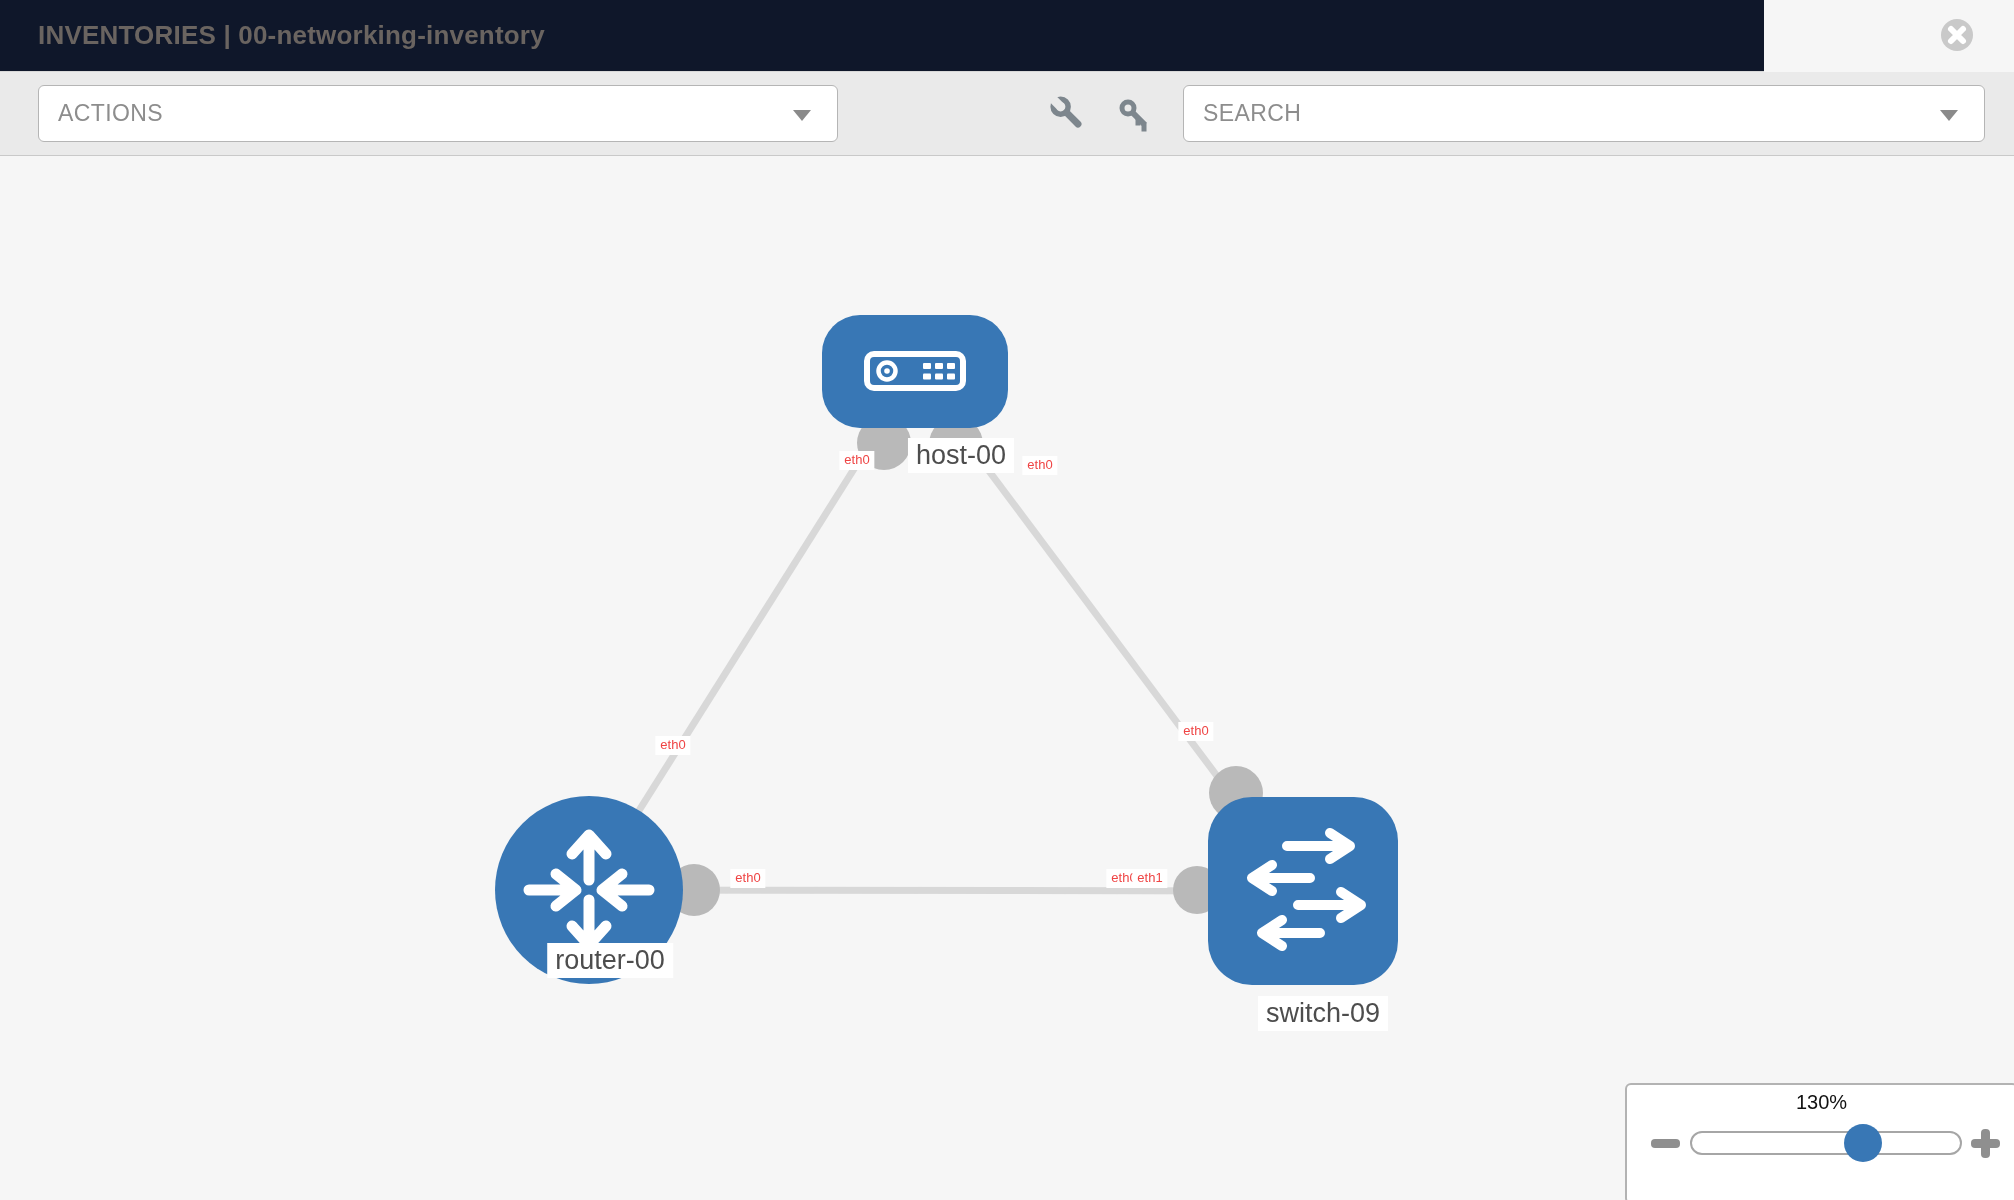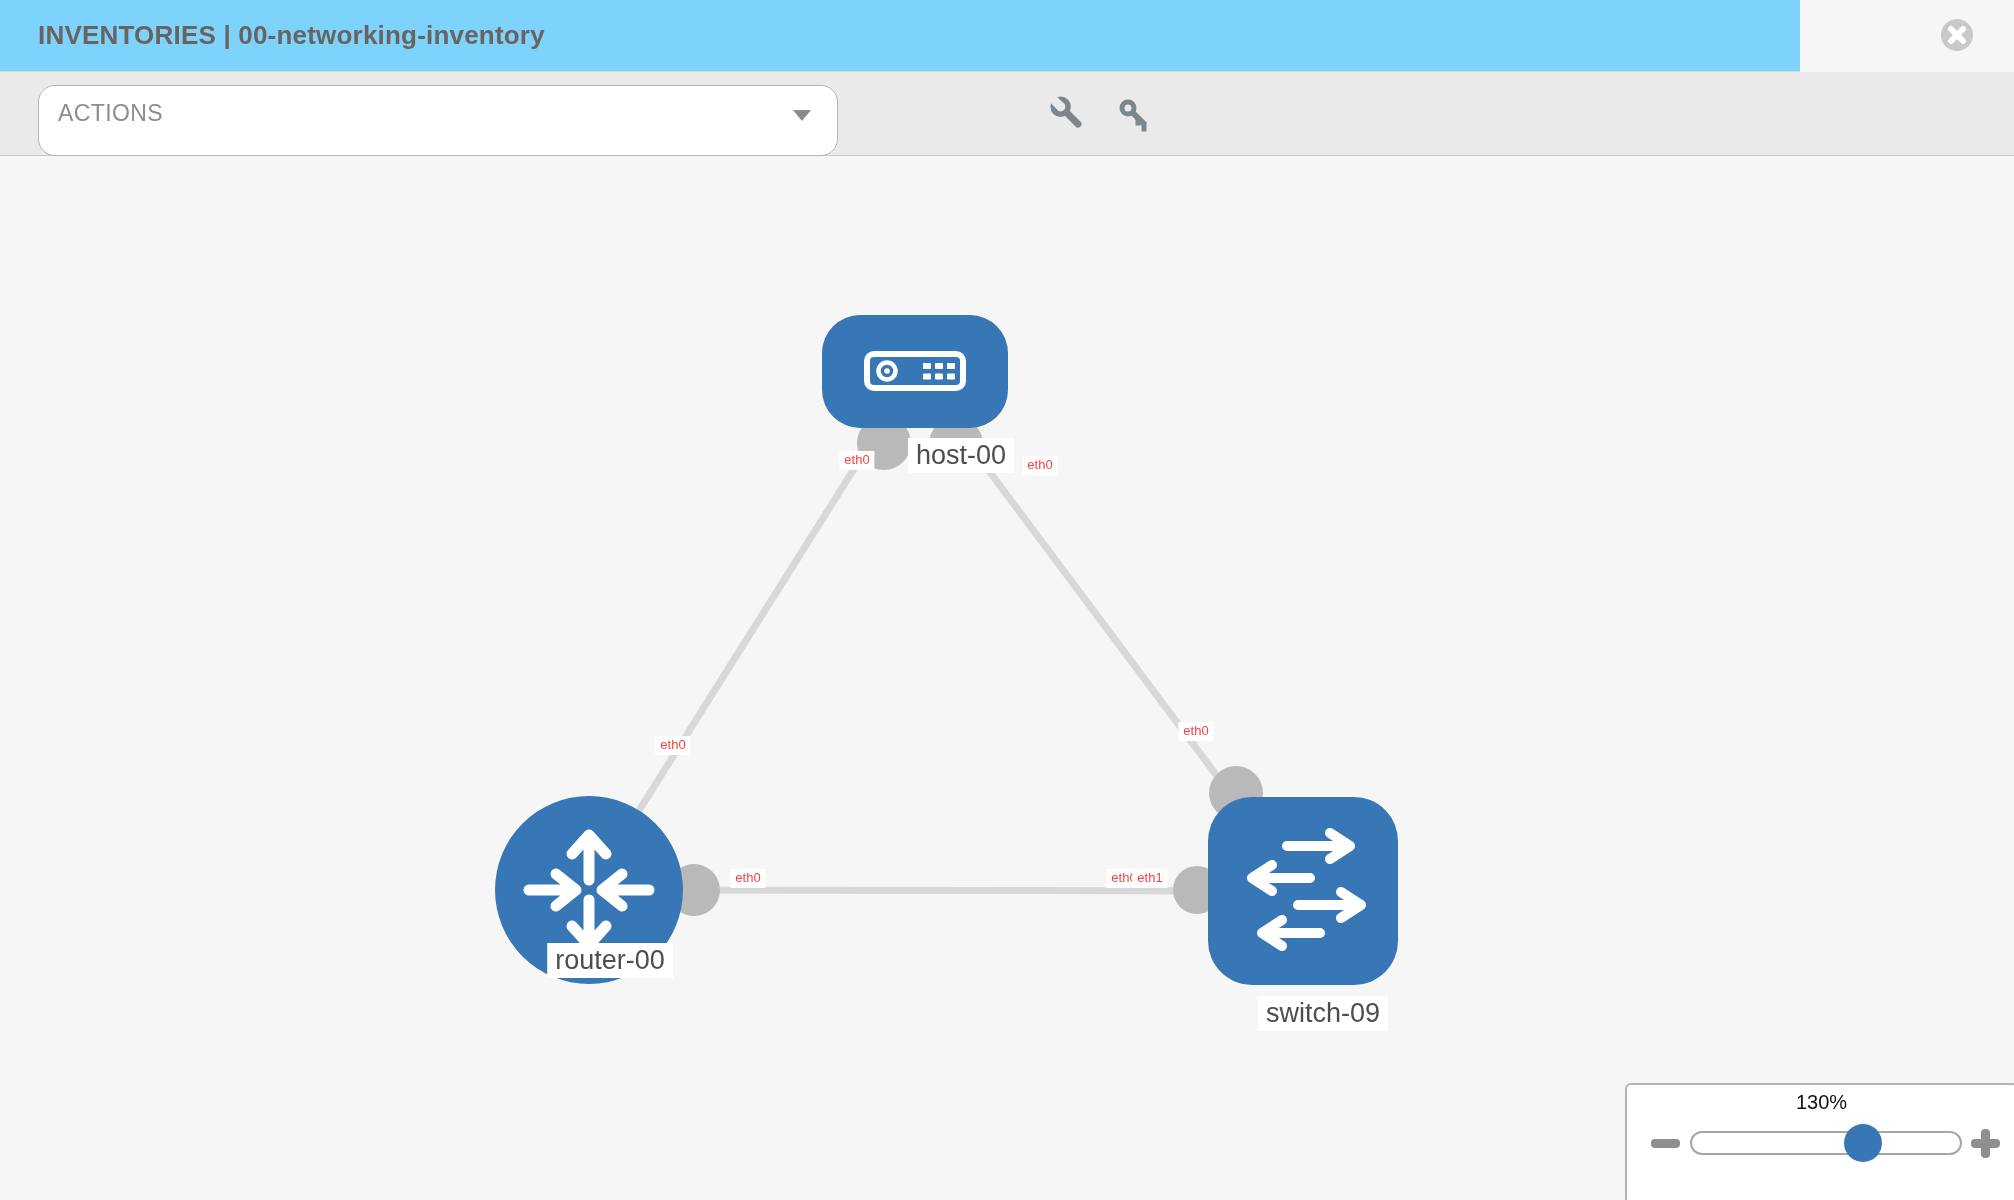--- a/index.html
+++ b/index.html
@@ -2,36 +2,36 @@
 <html><head>
 <meta charset="utf-8">
 <style>
   html,body{margin:0;padding:0;background:#ffffff;}
   .screen{
     position:relative;width:2014px;height:1200px;overflow:hidden;
     font-family:"Liberation Sans",sans-serif;background:#f6f6f6;
   }
   
   .header{
-    position:absolute;left:0;top:0;width:1764px;height:71px;background:#7dd3fc;
-    border-bottom:1px solid #d8d8d8;z-index:50;padding-left:36px;
+    position:absolute;left:0;top:0;width:1764px;height:71px;background:#0f172a;
+    border-bottom:1px solid #d8d8d8;z-index:50;
   }
   .page-title{
     position:absolute;left:38px;top:0;line-height:71px;
     font-size:26px;font-weight:bold;color:#6a6460;letter-spacing:.2px;
   }
   .close-btn{position:absolute;left:1939px;top:17px;width:36px;height:36px;cursor:pointer;}
   
   .toolbar{
     position:absolute;left:0;top:72px;width:2014px;height:83px;background:#eaeaea;
     border-bottom:1px solid #c9c9c9;z-index:50;
   }
   .select-box{
-    position:absolute;top:13px;height:71px;background:#ffffff;
-    border:1px solid #b5b5b5;border-radius:17px;box-sizing:border-box;cursor:pointer;
+    position:absolute;top:13px;height:57px;background:#ffffff;
+    border:1px solid #b5b5b5;border-radius:6px;box-sizing:border-box;cursor:pointer;
   }
   .select-box .sel-label{
     position:absolute;left:19px;top:0;line-height:55px;font-size:23px;color:#8d8d8d;letter-spacing:.4px;
   }
   .caret{
     position:absolute;right:26px;top:24px;width:0;height:0;
     border-left:9px solid transparent;border-right:9px solid transparent;
     border-top:11px solid #8a8a8a;
   }
   .tool-icon-btn{position:absolute;top:20px;width:46px;height:46px;cursor:pointer;}
@@ -165,20 +165,24 @@
       <svg width="46" height="46" viewBox="0 0 46 46">
         <g stroke="#7d868d" fill="none">
           <circle cx="16" cy="16" r="6" stroke-width="5"></circle>
           <path d="M 20.5 20.5 L 33 33" stroke-width="6"></path>
           <path d="M 26 26 L 26 33.5" stroke-width="5"></path>
           <path d="M 32 32 L 32 39.5" stroke-width="5"></path>
         </g>
       </svg>
     </div>
 
+    <div class="select-box" style="left:1183px;width:802px">
+      <span class="sel-label">SEARCH</span>
+      <span class="caret"></span>
+    </div>
   </div>
 
   <div class="zoom-panel">
     <div class="zoom-value">130%</div>
     <div class="zoom-minus"></div>
     <div class="zoom-track"></div>
     <div class="zoom-thumb"></div>
     <div class="zoom-plus">
       <span class="bar-h"></span>
       <span class="bar-v"></span>

